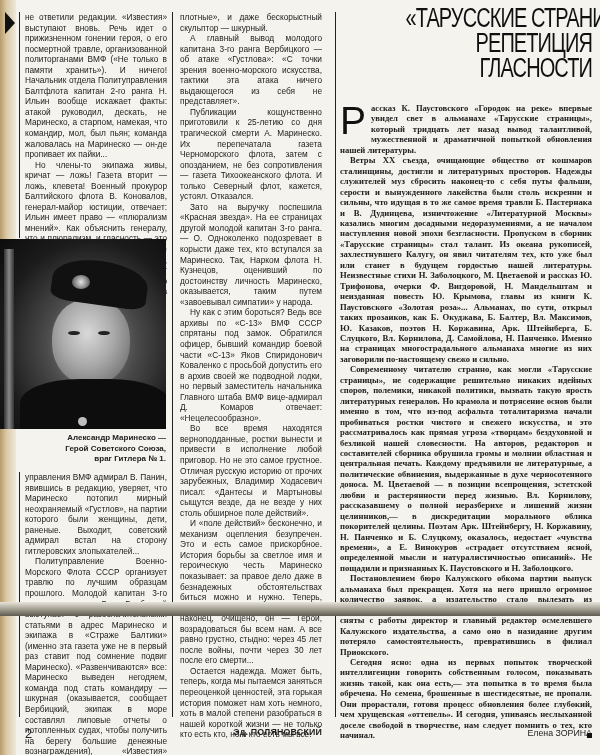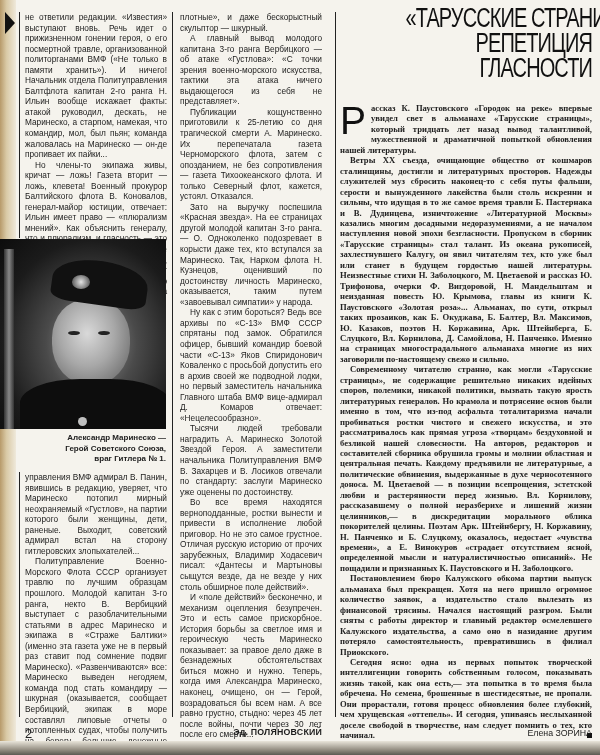--- a/index.html
+++ b/index.html
@@ -1,18 +1,18 @@
 <!DOCTYPE html>
 <html><head>
 <meta charset="utf-8">
 <style>
   * { margin: 0; padding: 0; box-sizing: border-box; }
   html, body { width: 600px; height: 755px; overflow: hidden; background: #f4f2ec; }
   body { position: relative; font-family: "Liberation Sans", sans-serif; color: #1c1c1c; }
-  .page { position: absolute; left: 0; top: 0; width: 600px; height: 755px; background: #f5f3ed; }
+  .page { position: absolute; left: 0; top: 0; width: 600px; height: 616px; background: #f5f3ed; }
   .edge-left { position: absolute; left: 0; top: 0; width: 16px; height: 755px;
     background: linear-gradient(90deg, #b79a6a 0%, #d9c9a5 40%, #efe9db 100%); }
   .edge-bottom { position: absolute; left: 0; bottom: 0; width: 600px; height: 14px;
     background: linear-gradient(180deg, #e9e5da 0%, #8a8478 70%, #5d5a52 100%); }
   .marker { position: absolute; left: 5px; top: 12px; width: 0; height: 0;
     border-top: 11px solid transparent; border-bottom: 11px solid transparent; border-left: 10px solid #111; }
   .col { position: absolute; font-size: 8.3px; line-height: 10.55px; text-align: justify; hyphens: auto; }
   .col p { text-indent: 10px; }
   .col1 { left: 25px; top: 12px; width: 142px; }
   .col1b { left: 25px; top: 472px; width: 142px; }
@@ -93,21 +93,20 @@
     <p style="text-indent:0">управления ВМФ адмирал В. Панин, явившись в редакцию, уверяет, что Маринеско потопил мирный неохраняемый «Густлов», на партии которого были женщины, дети, раненые. Выходит, советский адмирал встал на сторону гитлеровских злопыхателей...</p>
     <p>Политуправление Военно-Морского Флота СССР организует травлю по лучшим образцам прошлого. Молодой капитан 3-го ранга, некто В. Вербицкий выступает с разоблачительными статьями в адрес Маринеско и экипажа в «Страже Балтики» (именно эта газета уже не в первый раз ставит под сомнение подвиг Маринеско). «Развенчиваются» все: Маринеско выведен негодяем, команда под стать командиру — шкурная (оказывается, сообщает Вербицкий, экипаж в море составлял липовые отчеты о потопленных судах, чтобы получить на берегу большие денежные вознаграждения), «Известия» выведены как «нечисто-</p>
   </div>
 
   <div class="col col2">
     <p style="text-indent:0">плотные», и даже бескорыстный скульптор — шкурный.</p>
     <p>А главный вывод молодого капитана 3-го ранга Вербицкого — об атаке «Густлова»: «С точки зрения военно-морского искусства, тактики эта атака ничего выдающегося из себя не представляет».</p>
     <p>Публикации кощунственно приготовили к 25-летию со дня трагической смерти А. Маринеско. Их перепечатала газета Черноморского флота, затем с опозданием, не без сопротивления — газета Тихоокеанского флота. И только Северный флот, кажется, устоял. Отказался.</p>
     <p>Зато на выручку поспешила «Красная звезда». На ее страницах другой молодой капитан 3-го ранга.— О. Одноколенко подозревает в корысти даже тех, кто вступался за Маринеско. Так, Нарком флота Н. Кузнецов, оценивший по достоинству личность Маринеско, оказывается, таким путем «завоевывал симпатии» у народа.</p>
     <p>Ну как с этим бороться? Ведь все архивы по «С-13» ВМФ СССР спрятаны под замок. Обратился офицер, бывший командир боевой части «С-13» Яков Спиридонович Коваленко с просьбой допустить его в архив своей же подводной лодки, но первый заместитель начальника Главного штаба ВМФ вице-адмирал Д. Комаров отвечает: «Нецелесообразно».</p>
-    <p>Тысячи людей требовали наградить А. Маринеско Золотой Звездой Героя. А заместители начальника Политуправления ВМФ В. Захарцев и В. Лосиков отвечали по стандарту: заслуги Маринеско уже оценены по достоинству.</p>
     <p>Во все время находятся верноподданные, ростки вынести и привести в исполнение любой приговор. Но не это самое грустное. Отличая русскую историю от прочих зарубежных, Владимир Ходасевич писал: «Дантесы и Мартыновы сыщутся везде, да не везде у них столь обширное поле действий».</p>
     <p>И «поле действий» бесконечно, и механизм оцепления безупречен. Это и есть самое прискорбное. История борьбы за светлое имя и героическую честь Маринеско показывает: за правое дело даже в безнадежных обстоятельствах биться можно и нужно. Теперь, когда имя Александра Маринеско, наконец, очищено, он — Герой, возрадоваться бы всем нам. А все равно грустно, стыдно: через 45 лет после войны, почти через 30 лет после его смерти...</p>
     <p><span>Остается надежда. Может быть, теперь, когда мы пытаемся заняться переоценкой ценностей, эта горькая история поможет нам хоть немного, хоть в малой степени разобраться в нашей короткой жизни — не только кто есть кто, но и кто есть мы все.</span></p>
   </div>
   <div class="byline1">Эд. ПОЛЯНОВСКИЙ</div>
 
   <h1 class="headline">
     <span>«ТАРУССКИЕ СТРАНИЦЫ»:</span>
     <span>РЕПЕТИЦИЯ</span>
     <span>ГЛАСНОСТИ</span>

